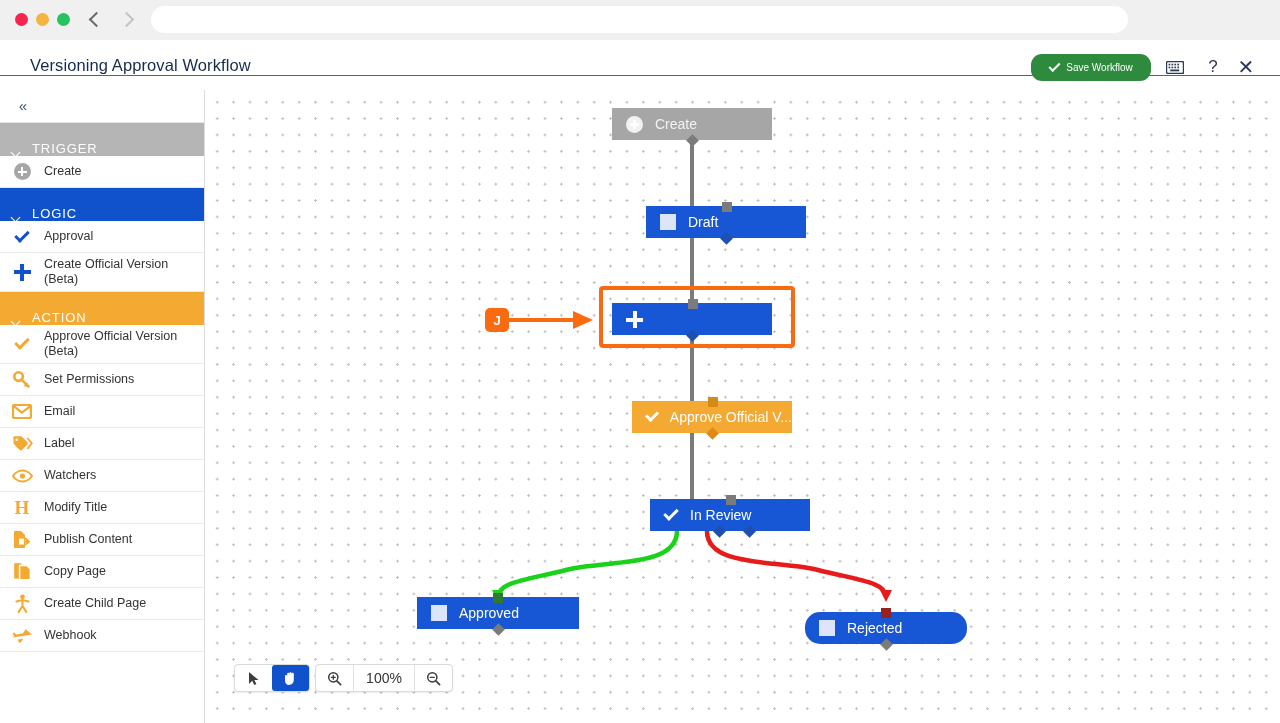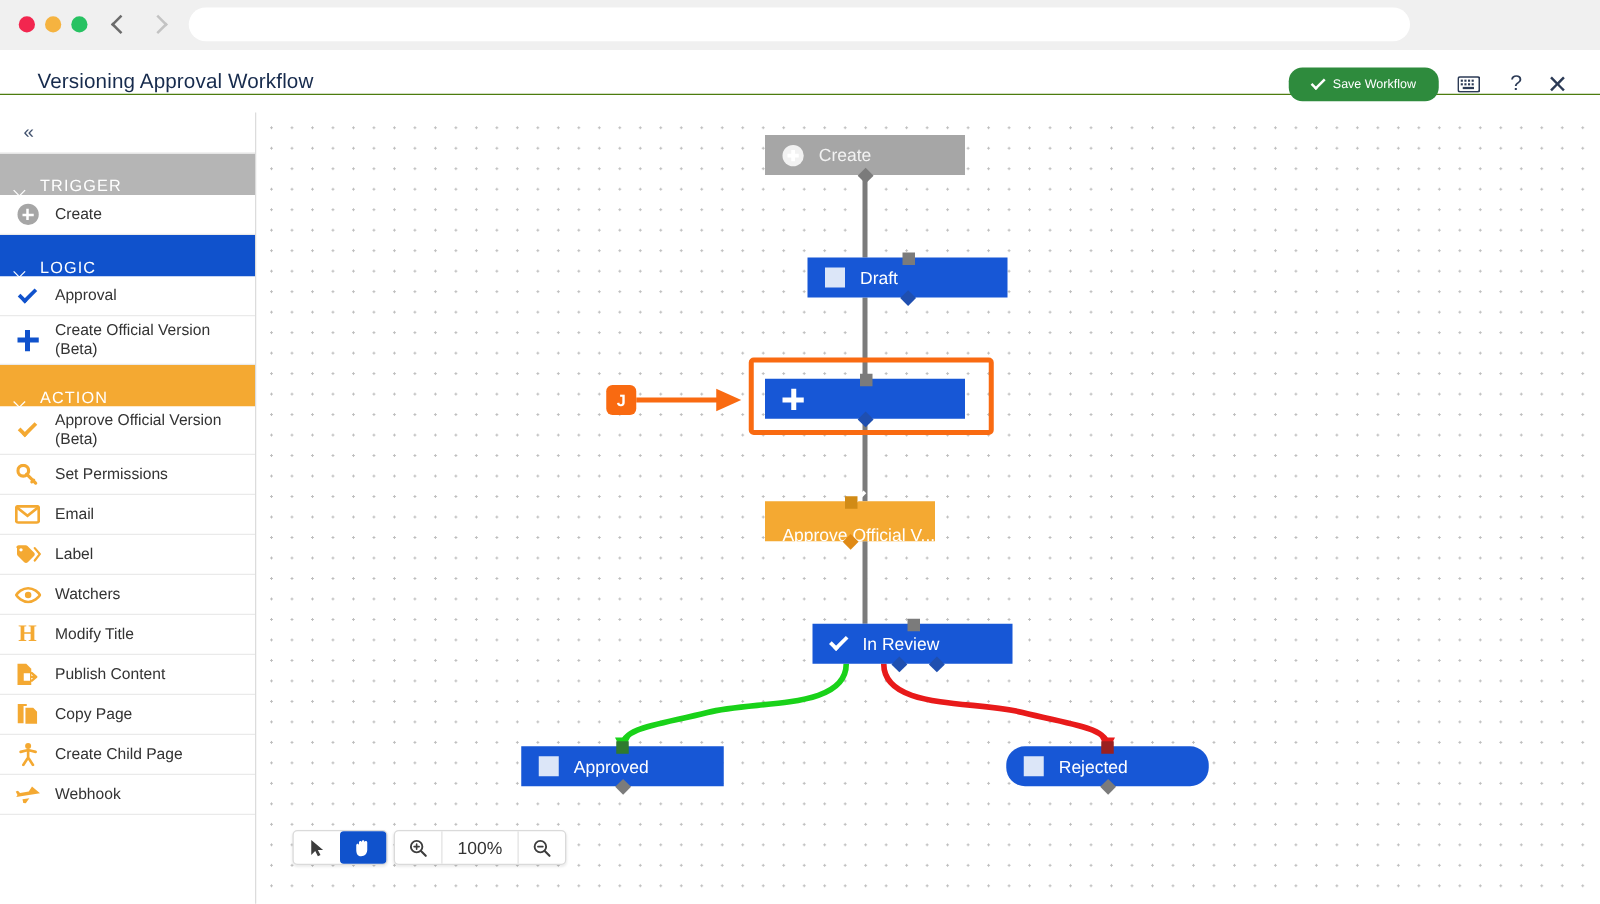--- a/index.html
+++ b/index.html
@@ -388,21 +388,21 @@
     <span class="port top sq"></span>
     <span class="port bottom blue-p"></span>
   </div>
 
   <div class="node blue" style="left:406px; top:213px; width:160px;">
     <span class="ic-plus" style="color:#ffffff; width:16px; height:16px;"></span>
     <span class="port top sq"></span>
     <span class="port bottom blue-p"></span>
   </div>
 
-  <div class="node orange" style="left:406px; top:311px; width:136px;flex-direction:column;">
+  <div class="node orange" style="left:426px; top:311px; width:160px;">
     <span class="ic-check" style="color:#ffffff"></span>
     <span class="nlabel">Approve Official V...</span>
     <span class="port top sq" style="background:#d18b16"></span>
     <span class="port bottom orange-p"></span>
   </div>
 
   <div class="node blue" style="left:406px; top:409px; width:160px;margin-left:38px;">
     <span class="ic-check" style="color:#ffffff"></span>
     <span class="nlabel">In Review</span>
     <span class="port top sq"></span>
@@ -410,21 +410,21 @@
     <span class="port bottom blue-p" style="left:95px; margin-left:0;"></span>
   </div>
 
   <div class="node blue" style="left:211px; top:507px; width:162px;align-items:center;">
     <span class="ic-square" style="background:#dce6f8"></span>
     <span class="nlabel">Approved</span>
     <span class="port top sq" style="left:81px; margin-left:-5px; background:#2f7a2f;"></span>
     <span class="port bottom"></span>
   </div>
 
-  <div class="node blue" style="left:599px; top:507px; width:162px;border-radius:15px;">
+  <div class="node blue" style="left:599px; top:522px; width:162px;border-radius:15px;">
     <span class="ic-square" style="background:#dce6f8"></span>
     <span class="nlabel">Rejected</span>
     <span class="port top sq" style="left:81px; margin-left:-5px; background:#9a2020;"></span>
     <span class="port bottom"></span>
   </div>
 
   <div id="highlight-box"></div>
   <div id="hint-badge-j">J</div>
   <div id="hint-arrow">
     <span class="shaft"></span>

